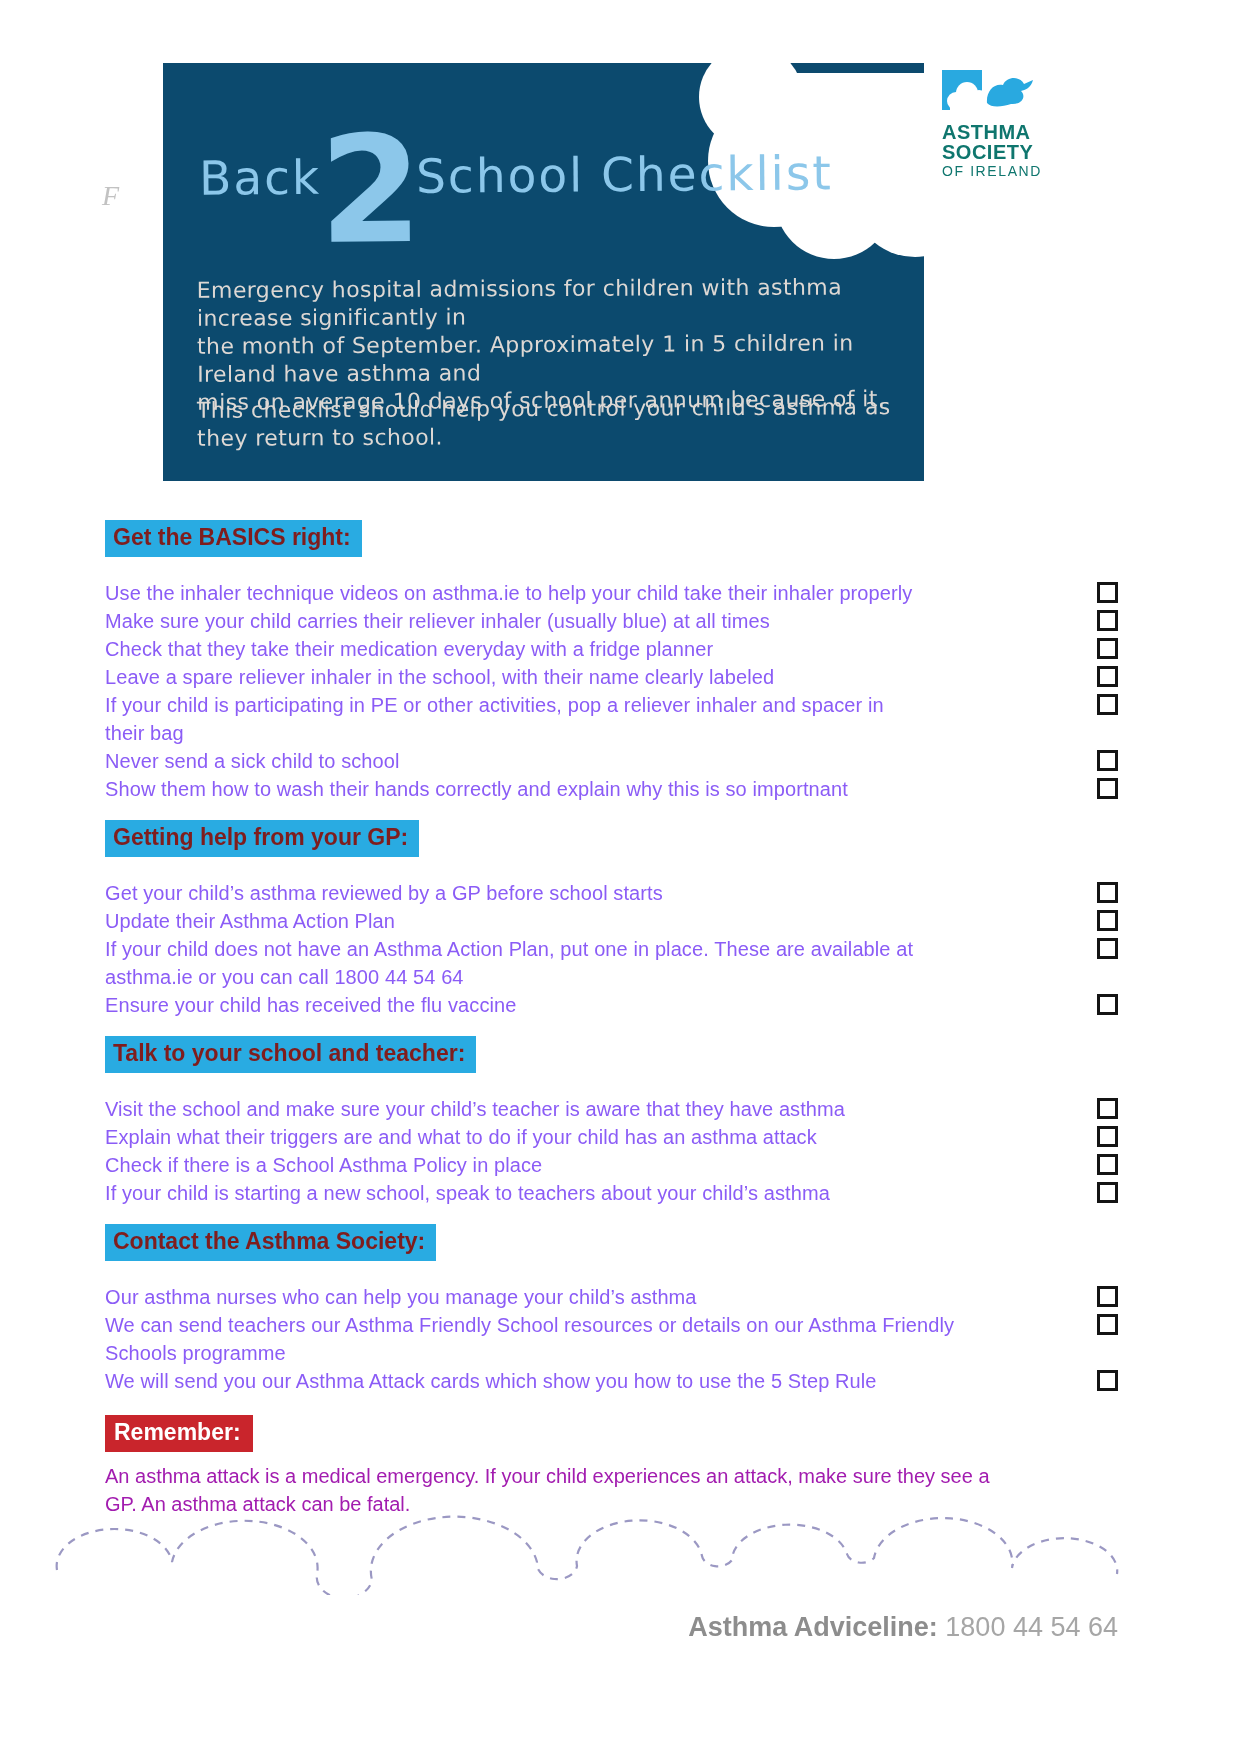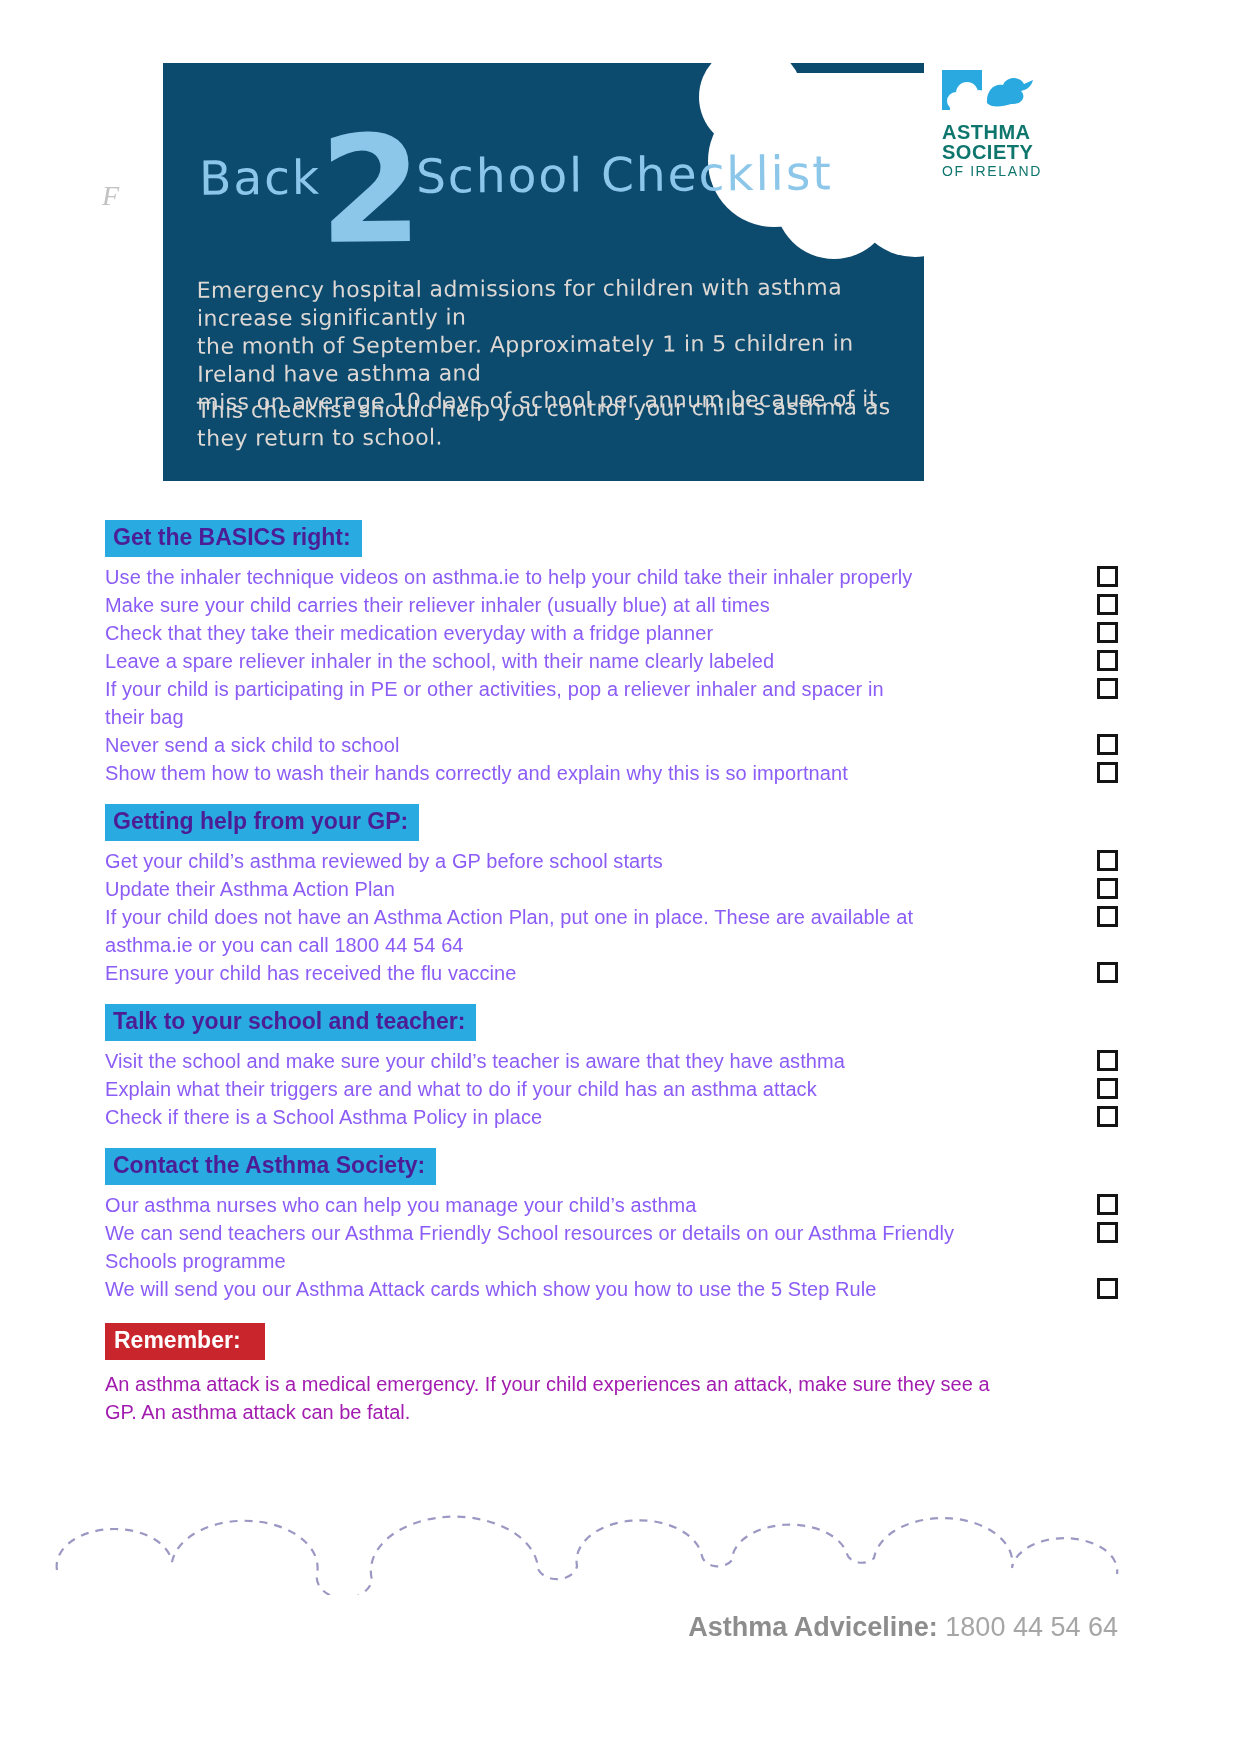--- a/index.html
+++ b/index.html
@@ -35,32 +35,32 @@
   
   .logo { position:absolute; left:942px; top:70px; width:110px; z-index:5; color:#0f766e; }
   .logo-text { margin-top:6px; line-height:1.0; }
   .logo-l1, .logo-l2 { font-weight:bold; font-size:20px; letter-spacing:0.5px; }
   .logo-l3 { font-size:14px; letter-spacing:1.6px; margin-top:2px; }
 
   
   .content { position:absolute; left:105px; top:520px; width:1013px; }
   .section { margin-top:17px; }
   .section:first-child { margin-top:0; }
-  .sec-title { display:inline-block; color:#4c1d95; font-weight:bold; font-size:23px;
-               padding:4px 11px 6px 8px; margin-bottom:6px; }
+  .sec-title { display:inline-block; color:#7f1d1d; font-weight:bold; font-size:23px;
+               padding:4px 11px 6px 8px; margin-bottom:22px; }
   .sec-blue { background:#29abe2; }
   .row { display:flex; align-items:flex-start; }
   .item-text { flex:1; font-size:20px; line-height:28px; color:#8b5cf6;
                white-space:pre-line; letter-spacing:0.1px; }
   .cb { flex:0 0 auto; width:21px; height:21px; border:3px solid #141414;
         margin:3px 0 0 14px; background:#ffffff; }
 
   .remember { margin-top:20px; }
   .rem-title { display:inline-block; background:#c9252c; color:#ffffff; font-weight:bold;
-               font-size:23px; padding:4px 24px 6px 9px; }
+               font-size:23px; padding:4px 12px 6px 9px; }
   .rem-text { margin-top:10px; font-size:20px; line-height:28px; color:#a21caf;
               white-space:pre-line; }
 
   
   .cloud-line { position:absolute; left:52px; top:1510px; }
   .footer { position:absolute; right:122px; top:1610px; 
             font-size:27px; line-height:34px; }
   .f-bold { color:#8d8d8d; font-weight:bold; }
   .f-num  { color:#a6a6a6; }
 </style>
@@ -176,20 +176,24 @@
         <span class="cb"></span>
       </div>
       <div class="row">
         <div class="item-text">Explain what their triggers are and what to do if your child has an asthma attack</div>
         <span class="cb"></span>
       </div>
       <div class="row">
         <div class="item-text">Check if there is a School Asthma Policy in place</div>
         <span class="cb"></span>
       </div>
+      <div class="row">
+        <div class="item-text">If your child is starting a new school, speak to teachers about your child’s asthma</div>
+        <span class="cb"></span>
+      </div>
     </div>
 
     <div class="section">
       <div class="sec-title sec-blue">Contact the Asthma Society:</div>
       <div class="row">
         <div class="item-text">Our asthma nurses who can help you manage your child’s asthma</div>
         <span class="cb"></span>
       </div>
       <div class="row">
         <div class="item-text">We can send teachers our Asthma Friendly School resources or details on our Asthma Friendly

